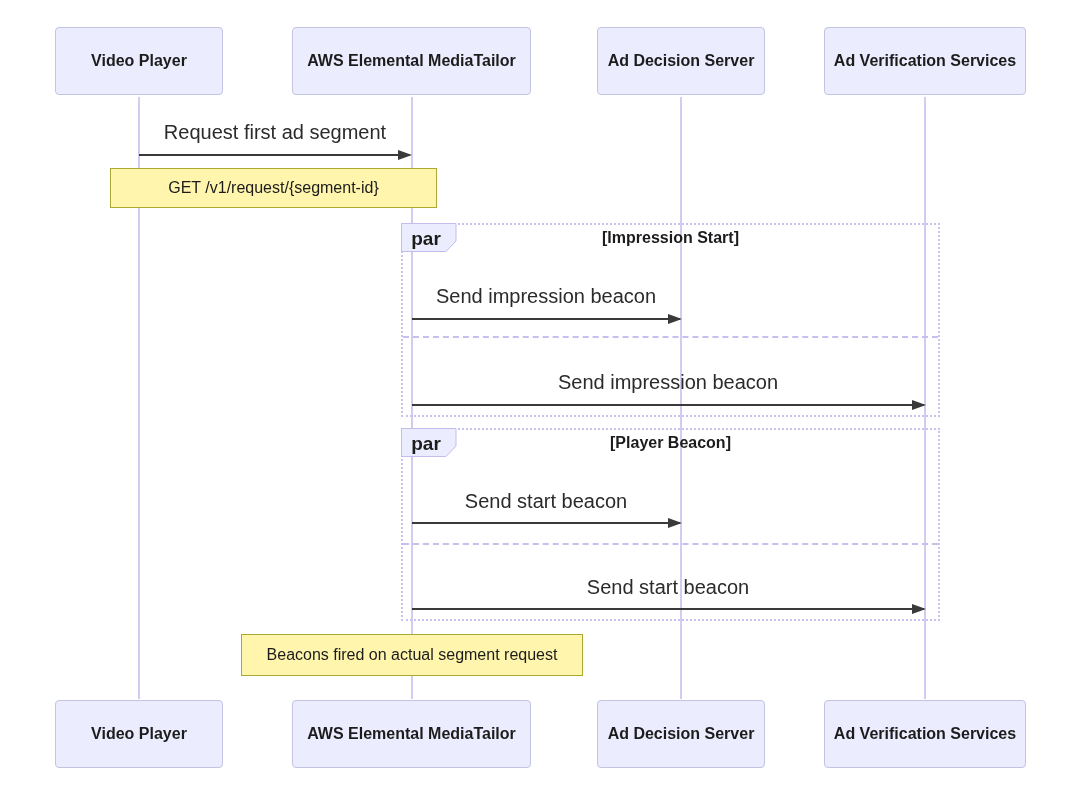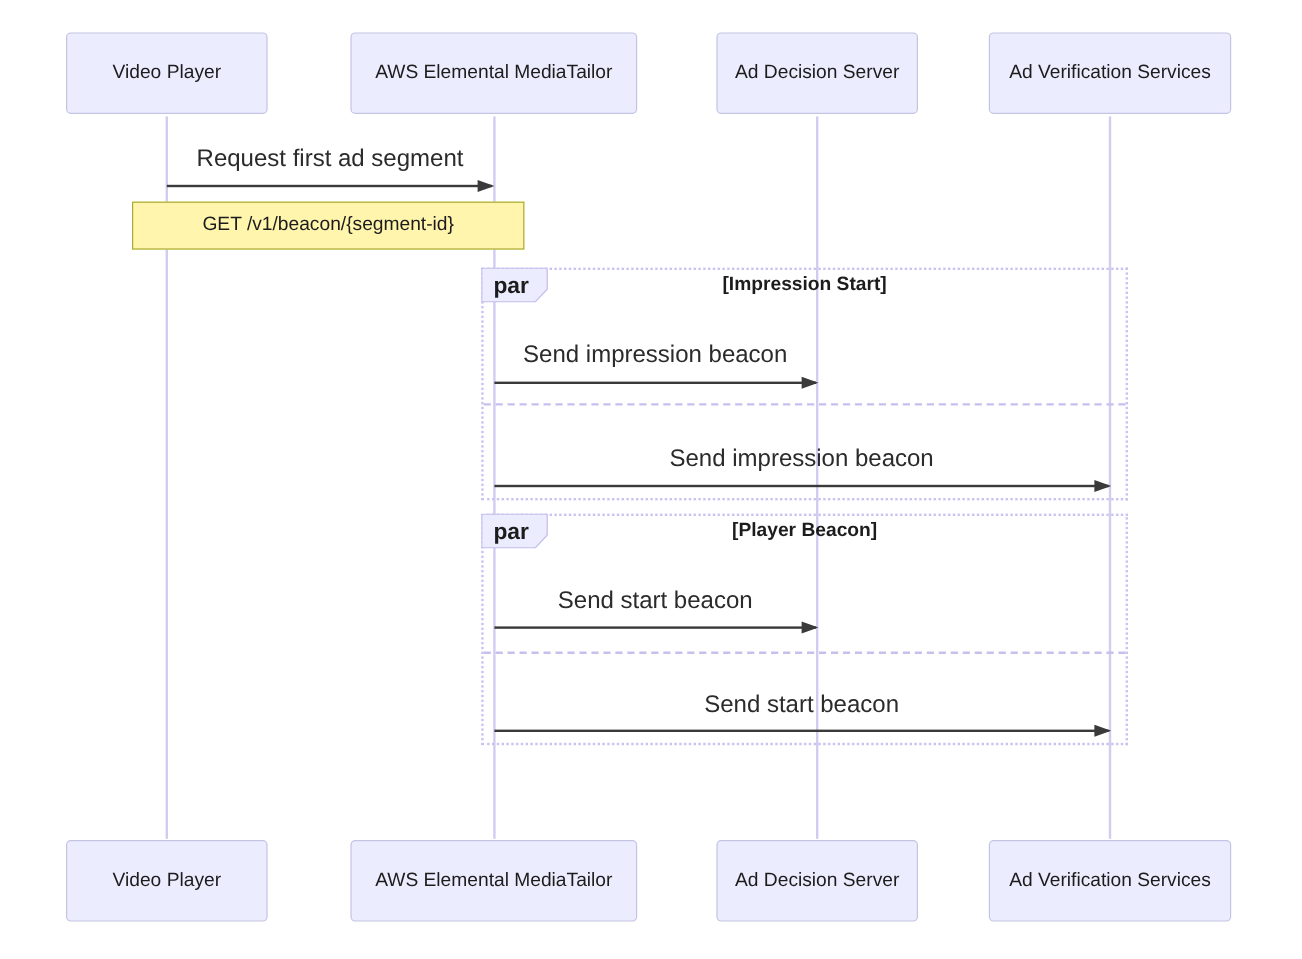--- a/index.html
+++ b/index.html
@@ -30,20 +30,21 @@
     height: 68px;
     background: #ececff;
     border: 1px solid #c3c3e2;
     border-radius: 4px;
     display: flex;
     align-items: center;
     justify-content: center;
     font-size: 16px;
     color: #1c1c1c;
     box-sizing: border-box;
+    font-weight: bold;
   }
   
   .msg-text {
     position: absolute;
     transform: translateX(-50%);
     font-size: 20px;
     color: #2b2b2b;
     white-space: nowrap;
   }
   .msg-line {
@@ -137,21 +138,21 @@
   <div class="actor" style="left:824px; top:27px; width:202px;">
     <span>Ad Verification Services</span>
   </div>
 
   <div class="msg-text" style="left:275px; top:121px;">Request first ad segment</div>
   <div class="msg-line" style="left:139px; top:154px; width:271px;">
     <span class="arrow-head"></span>
   </div>
 
   <div class="note" style="left:110px; top:168px; width:327px; height:40px;">
-    <span>GET /v1/beacon/{segment-id}</span>
+    <span>GET /v1/request/{segment-id}</span>
   </div>
 
   <div class="par-block" style="left:401px; top:223px; width:539px; height:194px;">
     <svg class="par-tag" viewBox="0 0 56 29">
       <path d="M0.5 0.5 H55 V18 L45 28.5 H0.5 Z" fill="#ececff" stroke="#c3bcec" stroke-width="1"></path>
     </svg>
     <div class="par-tag-label">par</div>
     <div class="par-condition">[Impression Start]</div>
     <div class="par-divider" style="top:111px;"></div>
   </div>
@@ -178,20 +179,23 @@
   <div class="msg-text" style="left:546px; top:490px;">Send start beacon</div>
   <div class="msg-line" style="left:412px; top:522px; width:268px;">
     <span class="arrow-head"></span>
   </div>
 
   <div class="msg-text" style="left:668px; top:576px;">Send start beacon</div>
   <div class="msg-line" style="left:412px; top:608px; width:512px;">
     <span class="arrow-head"></span>
   </div>
 
+  <div class="note" style="left:241px; top:634px; width:342px; height:42px;">
+    <span>Beacons fired on actual segment request</span>
+  </div>
 
   <div class="actor" style="left:55px; top:700px; width:168px;">
     <span>Video Player</span>
   </div>
   <div class="actor" style="left:292px; top:700px; width:239px;">
     <span>AWS Elemental MediaTailor</span>
   </div>
   <div class="actor" style="left:597px; top:700px; width:168px;">
     <span>Ad Decision Server</span>
   </div>

